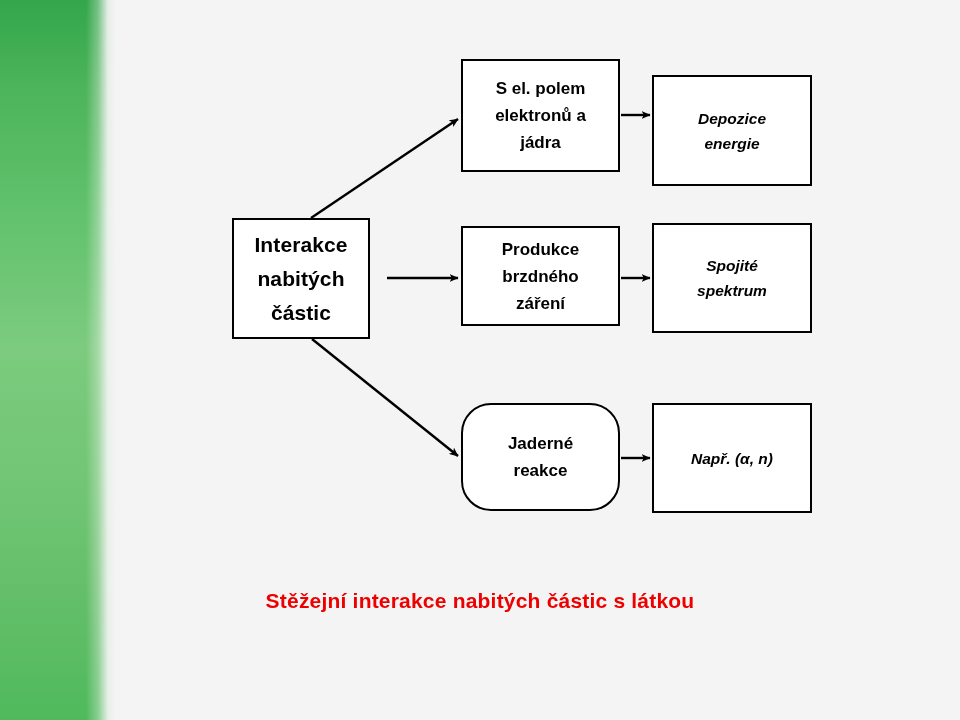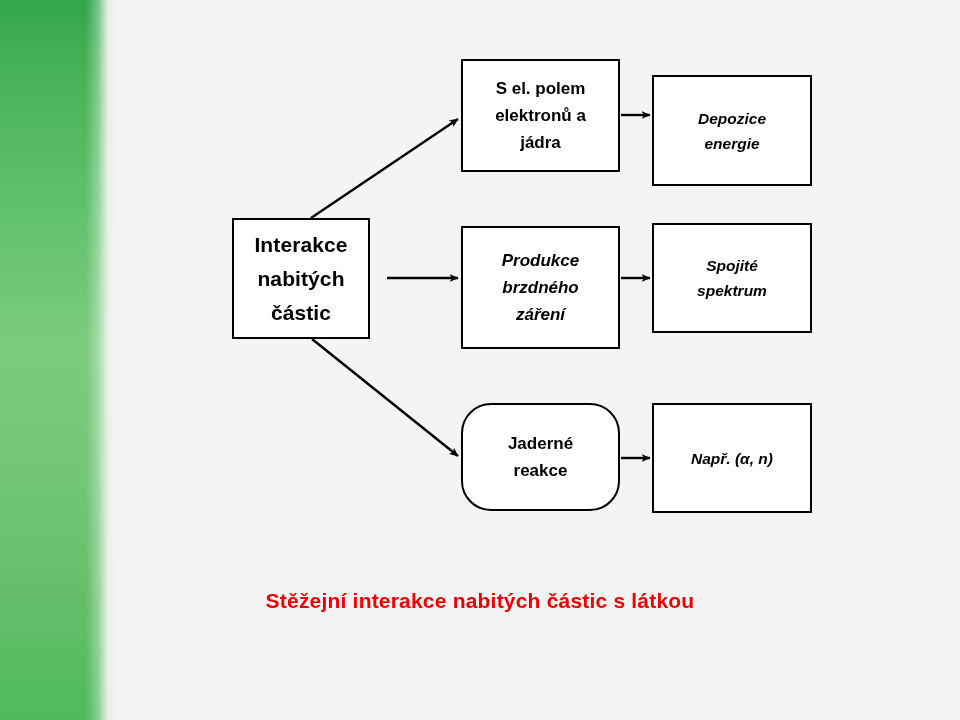--- a/index.html
+++ b/index.html
@@ -87,21 +87,21 @@
   .node-mid {
     left: 461px;
     width: 159px;
   }
   .node-mid .label {
     font-size: 17px;
     font-weight: bold;
     line-height: 27px;
   }
   .node-mid-1 { top: 59px;  height: 113px; }
-  .node-mid-2 { top: 226px; height: 123px; font-style: italic; }
+  .node-mid-2 { top: 226px; height: 100px; }
   .node-mid-3 { top: 403px; height: 108px; border-radius: 30px; }
 
   .node-end {
     left: 652px;
     width: 160px;
   }
   .node-end .label {
     font-size: 15.5px;
     font-weight: bold;
     font-style: italic;

